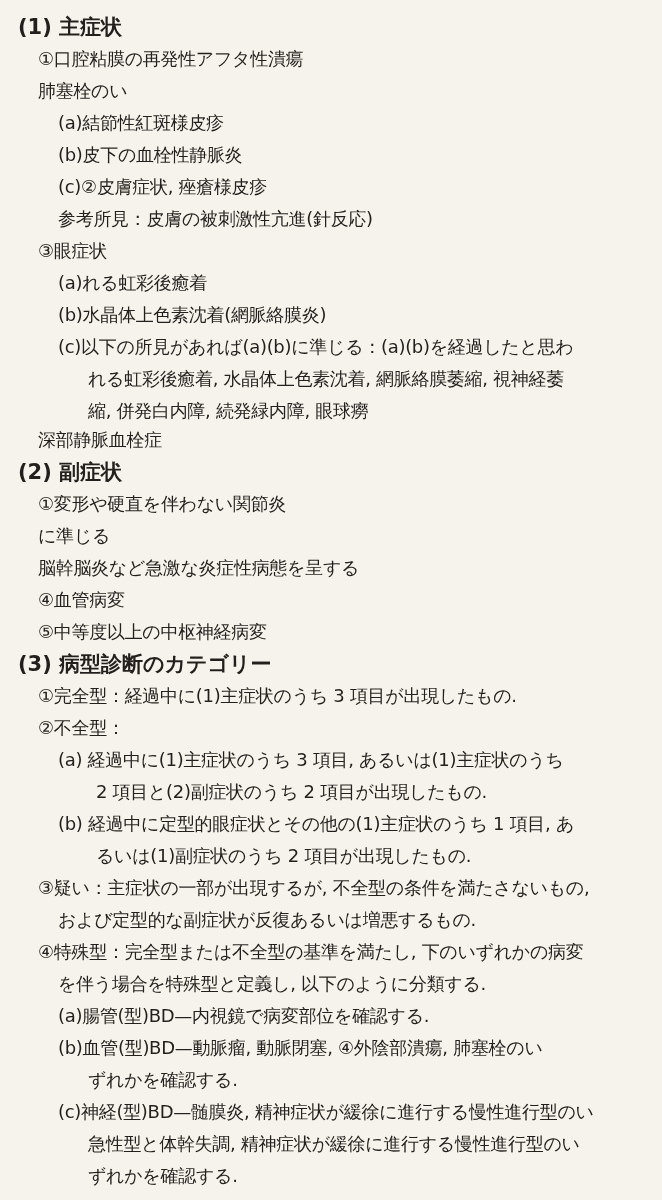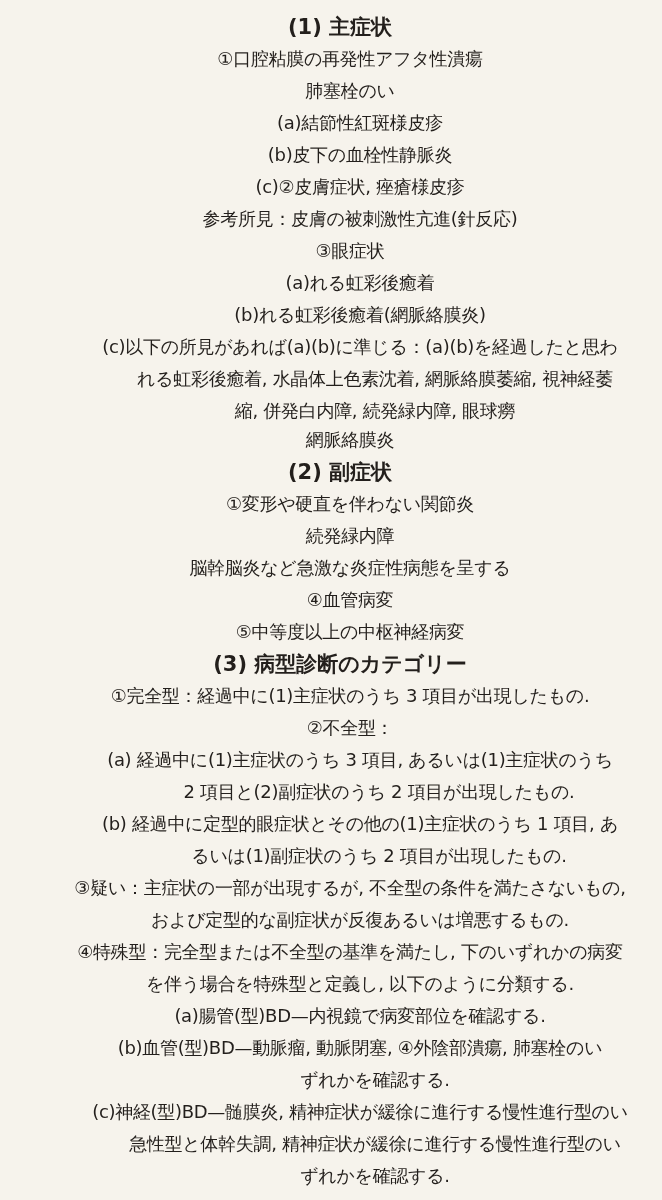--- a/index.html
+++ b/index.html
@@ -8,47 +8,46 @@
     background: #f6f3ec;
     color: #231f1c;
     font-family: "DejaVu Sans", "Liberation Sans", sans-serif;
   }
   .doc { position: relative; padding-top: 8px; }
   .line {
     position: absolute; left: 0; right: 0;
     height: 32px; line-height: 32px;
     font-size: 18px; white-space: nowrap;
     letter-spacing: -0.3px;
-    text-align: center;
   }
   .heading { font-size: 21px; font-weight: bold; letter-spacing: 0; }
 </style>
 </head>
 <body>
 
 <div class="doc">
 
   <div class="line heading" style="top:11px;left:18px">(1) 主症状</div>
   <div class="line" style="top:43px;left:38px">①口腔粘膜の再発性アフタ性潰瘍</div>
   <div class="line" style="top:75px;left:38px">肺塞栓のい</div>
   <div class="line" style="top:107px;left:58px">(a)結節性紅斑様皮疹</div>
   <div class="line" style="top:139px;left:58px">(b)皮下の血栓性静脈炎</div>
   <div class="line" style="top:171px;left:58px">(c)②皮膚症状, 痤瘡様皮疹</div>
   <div class="line" style="top:203px;left:58px">参考所見：皮膚の被刺激性亢進(針反応)</div>
   <div class="line" style="top:235px;left:38px">③眼症状</div>
   <div class="line" style="top:267px;left:58px">(a)れる虹彩後癒着</div>
-  <div class="line" style="top:299px;left:58px">(b)れる虹彩後癒着(網脈絡膜炎)</div>
+  <div class="line" style="top:299px;left:58px">(b)水晶体上色素沈着(網脈絡膜炎)</div>
   <div class="line" style="top:331px;left:58px">(c)以下の所見があれば(a)(b)に準じる：(a)(b)を経過したと思わ</div>
   <div class="line" style="top:363px;left:88px">れる虹彩後癒着, 水晶体上色素沈着, 網脈絡膜萎縮, 視神経萎</div>
   <div class="line" style="top:395px;left:88px">縮, 併発白内障, 続発緑内障, 眼球癆</div>
-  <div class="line" style="top:424px;left:38px">網脈絡膜炎</div>
+  <div class="line" style="top:424px;left:38px">深部静脈血栓症</div>
 
   <div class="line heading" style="top:456px;left:18px">(2) 副症状</div>
   <div class="line" style="top:488px;left:38px">①変形や硬直を伴わない関節炎</div>
-  <div class="line" style="top:520px;left:38px">続発緑内障</div>
+  <div class="line" style="top:520px;left:38px">に準じる</div>
   <div class="line" style="top:552px;left:38px">脳幹脳炎など急激な炎症性病態を呈する</div>
   <div class="line" style="top:584px;left:38px">④血管病変</div>
   <div class="line" style="top:616px;left:38px">⑤中等度以上の中枢神経病変</div>
 
   <div class="line heading" style="top:648px;left:18px">(3) 病型診断のカテゴリー</div>
   <div class="line" style="top:680px;left:38px">①完全型：経過中に(1)主症状のうち 3 項目が出現したもの.</div>
   <div class="line" style="top:712px;left:38px">②不全型：</div>
   <div class="line" style="top:744px;left:58px">(a) 経過中に(1)主症状のうち 3 項目, あるいは(1)主症状のうち</div>
   <div class="line" style="top:776px;left:96px">2 項目と(2)副症状のうち 2 項目が出現したもの.</div>
   <div class="line" style="top:808px;left:58px">(b) 経過中に定型的眼症状とその他の(1)主症状のうち 1 項目, あ</div>

